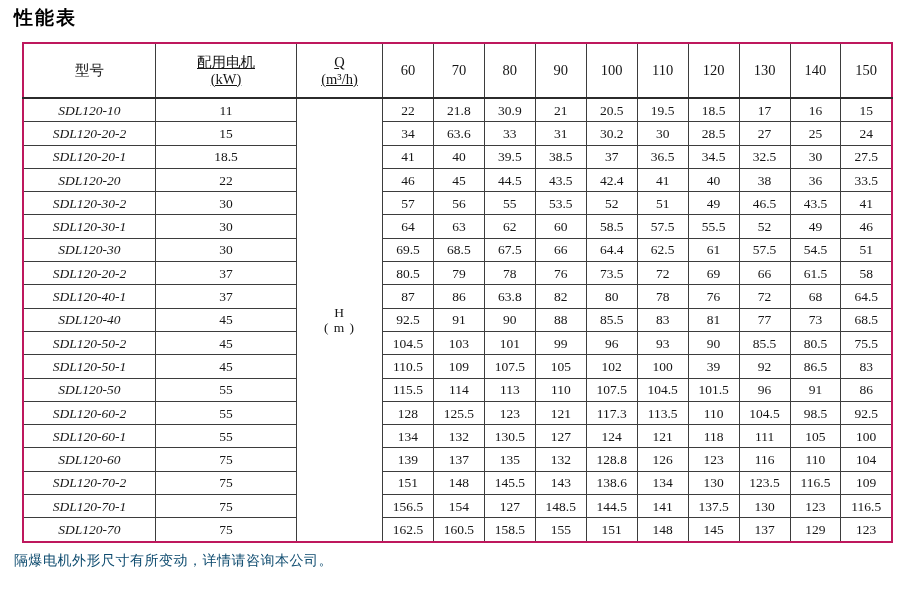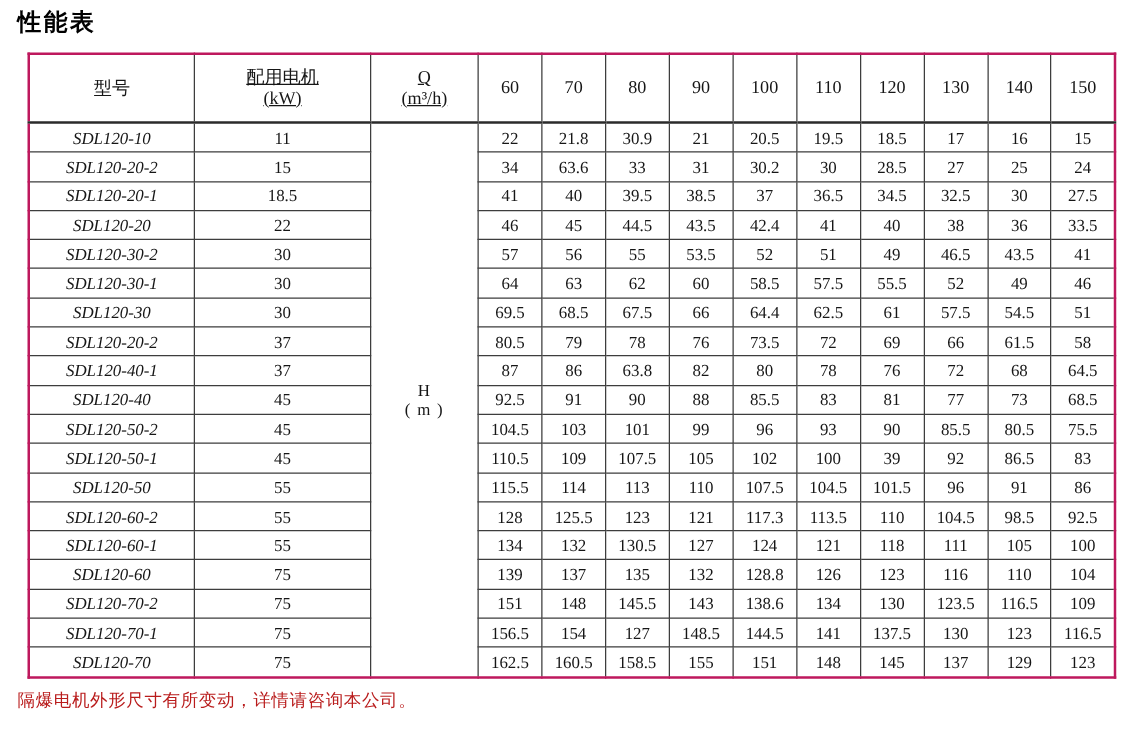--- a/index.html
+++ b/index.html
@@ -68,21 +68,21 @@
     line-height: 20px;
     letter-spacing: 1px;
   }
   .model-cell { font-size: 13.5px; font-style: italic; }
   .footnote {
     position: absolute;
     left: 14px;
     top: 552px;
     margin: 0;
     font-size: 14px;
-    color: #b91c1c;
+    color: #0c4a6e;
     letter-spacing: 0.5px;
   }
 </style>
 </head>
 <body>
 
 <div class="page">
 
   <h1 class="title">性能表</h1>
 

